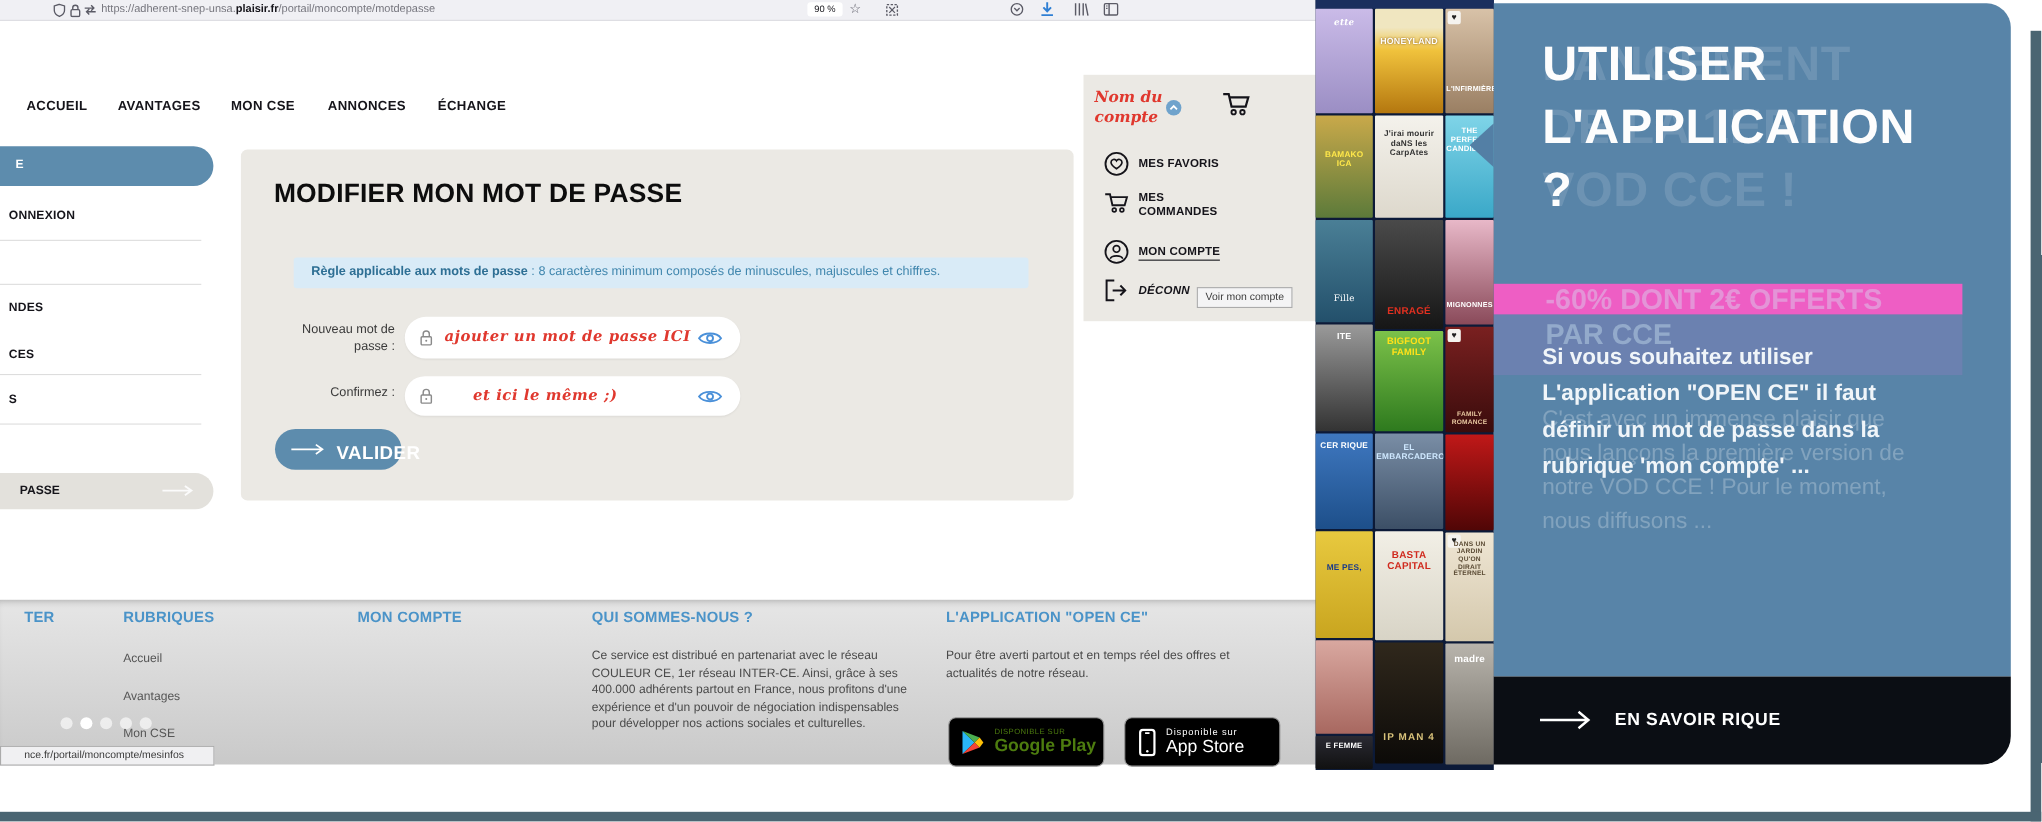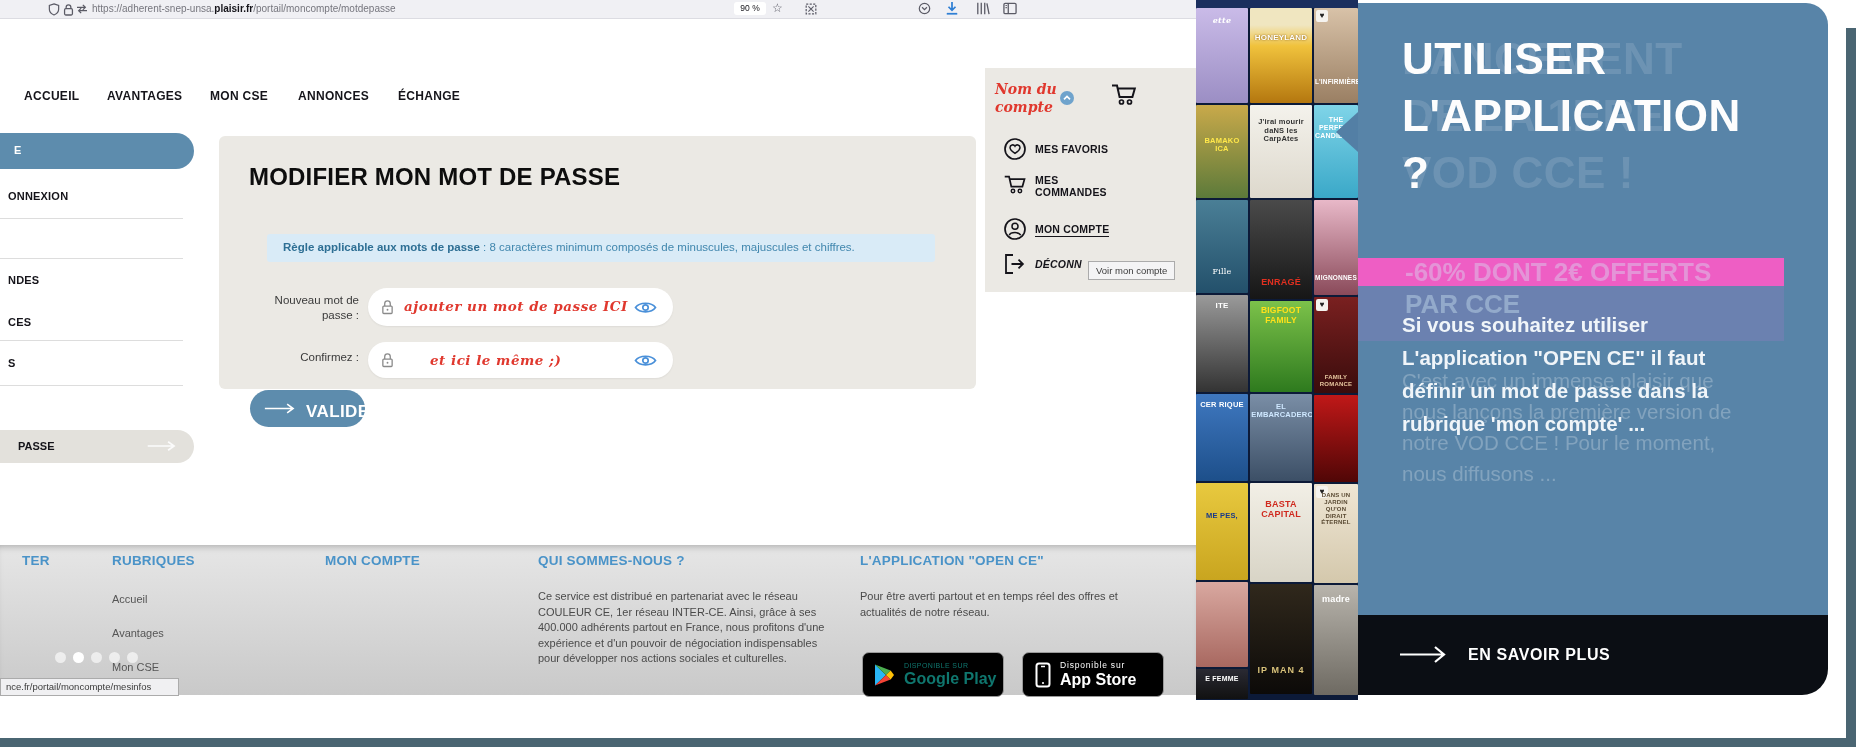--- a/index.html
+++ b/index.html
@@ -8,21 +8,21 @@
   
   .chrome{position:absolute;left:0;top:0;width:1196px;height:18px;background:#f0f0f4;border-bottom:1px solid #dcdce2;}
   .urlbar{position:absolute;left:40px;top:1px;width:756px;height:15px;background:#ffffff;border-radius:8px;}
   .url{font-size:10px;color:#76767e;white-space:nowrap;}
   .url b{color:#15141a;font-weight:700;}
   .cicon{position:absolute;top:2px;color:#5b5b66;}
   
   .navitem{position:absolute;top:89px;font-size:12px;font-weight:800;color:#15141a;letter-spacing:.3px;cursor:pointer;}
   .script{font-family:"DejaVu Serif",serif;font-style:italic;color:#e0382e;}
   .menu-label{font-size:10.5px;font-weight:800;color:#15141a;letter-spacing:.2px;}
-  .card{position:absolute;left:219px;top:136px;width:757px;height:253px;background:#ebe9e4;border-radius:6px;}
+  .card{position:absolute;left:219px;top:136px;width:757px;height:319px;background:#ebe9e4;border-radius:6px;}
   .flabel{font-size:11.5px;color:#3a3a3a;text-align:right;line-height:15px;}
   .input{position:absolute;background:#fff;border-radius:19px;box-shadow:0 1px 2px rgba(0,0,0,.06);}
   .sideitem{position:absolute;font-size:11px;font-weight:800;color:#15141a;letter-spacing:.2px;}
   .sdiv{position:absolute;left:0;width:183px;height:1px;background:#ddd;}
   .fhead{position:absolute;top:553px;font-size:13.5px;font-weight:800;color:#4a93c8;letter-spacing:.2px;}
   .flink{font-size:11px;color:#555;display:block;margin-bottom:22px;cursor:pointer;}
   .ftext{font-size:11px;color:#4a4a4a;line-height:15.5px;}
   .badge{position:absolute;top:652px;width:140px;height:43px;background:#000;border:1px solid #9a9a9a;border-radius:7px;display:flex;align-items:center;cursor:pointer;}
   .dot{position:absolute;top:652px;width:11px;height:11px;border-radius:50%;background:rgba(255,255,255,.62);}
   
@@ -207,42 +207,42 @@
     <div class="fhead" style="left:860px;top:8px;">L'APPLICATION "OPEN CE"</div>
     <div class="ftext abs" style="left:860px;top:44px;width:305px;">Pour être averti partout et en temps réel des offres et actualités de notre réseau.</div>
   </div>
   <div class="badge" style="left:862px;">
     <svg style="margin-left:10px" width="22" height="24" viewBox="0 0 22 24">
         <path d="M2 1.5v21L13 12z" fill="#29b6f6"></path>
         <path d="M2 1.5L13 12l4.6-4.6z" fill="#4caf50"></path>
         <path d="M2 22.5L13 12l4.6 4.6z" fill="#f44336"></path>
         <path d="M13 12l4.6-4.6L21 12l-3.4 4.6z" fill="#ffc107"></path>
       </svg>
-    <div style="margin-left:9px;color:#0f766e;">
+    <div style="margin-left:9px;color:#4d7c0f;">
         <div style="font-size:7px;letter-spacing:.4px;">DISPONIBLE SUR</div>
         <div style="font-size:16px;font-weight:700;margin-top:1px;">Google Play</div>
       </div>
   </div>
   <div class="badge" style="left:1022px;">
     <svg style="margin-left:12px" width="16" height="26" viewBox="0 0 16 26">
         <rect x="1.5" y="1.5" width="13" height="23" rx="2.5" fill="none" stroke="#fff" stroke-width="2"></rect>
         <path d="M6 4.5h4" stroke="#fff" stroke-width="1.5"></path>
         <circle cx="8" cy="21" r="1.1" fill="#fff"></circle>
       </svg>
     <div style="margin-left:9px;color:#fff;">
         <div style="font-size:8.5px;letter-spacing:.8px;">Disponible sur</div>
-        <div style="font-size:16px;font-weight:700;margin-top:1px;">App Store</div>
+        <div style="font-size:16px;font-weight:400;margin-top:1px;">App Store</div>
       </div>
   </div>
   <div class="dot" style="left:55px;"></div>
   <div class="dot" style="left:73px;background:#fff;"></div>
   <div class="dot" style="left:91px;"></div>
   <div class="dot" style="left:109px;"></div>
   <div class="dot" style="left:127px;"></div>
-  <div class="tooltip" style="left:0;top:678px;width:172px;height:16px;line-height:16px;padding-left:5px;background:#f0f0f2;">nce.fr/portail/moncompte/mesinfos</div>
+  <div class="tooltip" style="left:0;top:678px;width:172px;height:16px;line-height:16px;padding-left:21px;background:#f0f0f2;">nce.fr/portail/moncompte/mesinfos</div>
 
   <div class="vodbg">
     <div class="abs" style="left:0;top:0;width:162px;height:8px;background:#1b2f5e;"></div>
   </div>
   <div class="pcol" style="left:1196px;width:52px;">
     <div class="tile" style="height:95px;background:linear-gradient(#cabbe8,#9b8ec4)">
         <span class="script" style="top:8%;font-size:8px;color:#fff">ette</span>
       </div>
     <div class="tile" style="height:93px;background:linear-gradient(#c9a94a,#5c7a3a)">
         <span style="top:34%;font-size:7.5px;color:#ffe84a">BAMAKO ICA</span>
@@ -325,19 +325,19 @@
     <div class="abs" style="left:0;top:283px;width:426px;height:55px;background:#6f80b2;opacity:.85;"></div>
     <div class="gsub"><span>-60% DONT 2€ OFFERTS</span><br><span>PAR CCE</span></div>
     <div class="stitle"><span>UTILISER</span><br><span>L'APPLICATION</span><br><span>?</span></div>
     <div class="gbody"><span>C'est avec un immense plaisir que</span><br><span>nous lançons la première version de</span><br><span>notre VOD CCE ! Pour le moment,</span><br><span>nous diffusons ...</span></div>
     <div class="pbody"><span>Si vous souhaitez utiliser</span><br><span>L'application "OPEN CE" il faut</span><br><span>définir un mot de passe dans la</span><br><span>rubrique 'mon compte' ...</span></div>
   </div>
   <div class="darkbar">
     <svg style="position:absolute;left:40px;top:30px" width="52" height="19" viewBox="0 0 52 19">
         <path d="M2 9.5h44M37 2l9 7.5-9 7.5" fill="none" stroke="#fff" stroke-width="2.2"></path>
       </svg>
-    <span style="position:absolute;left:110px;top:31px;color:#fff;font-size:16px;font-weight:700;letter-spacing:.6px;">EN SAVOIR PLUS</span>
+    <span style="position:absolute;left:110px;top:31px;color:#fff;font-size:16px;font-weight:700;letter-spacing:.6px;">EN SAVOIR RIQUE</span>
   </div>
 
   <div class="abs" style="left:1846px;top:28px;width:10px;height:719px;background:#4a6572;"></div>
   <div class="abs" style="left:0;top:738px;width:1856px;height:9px;background:#4a6572;"></div>
 
 </div>
 
 </body></html>

